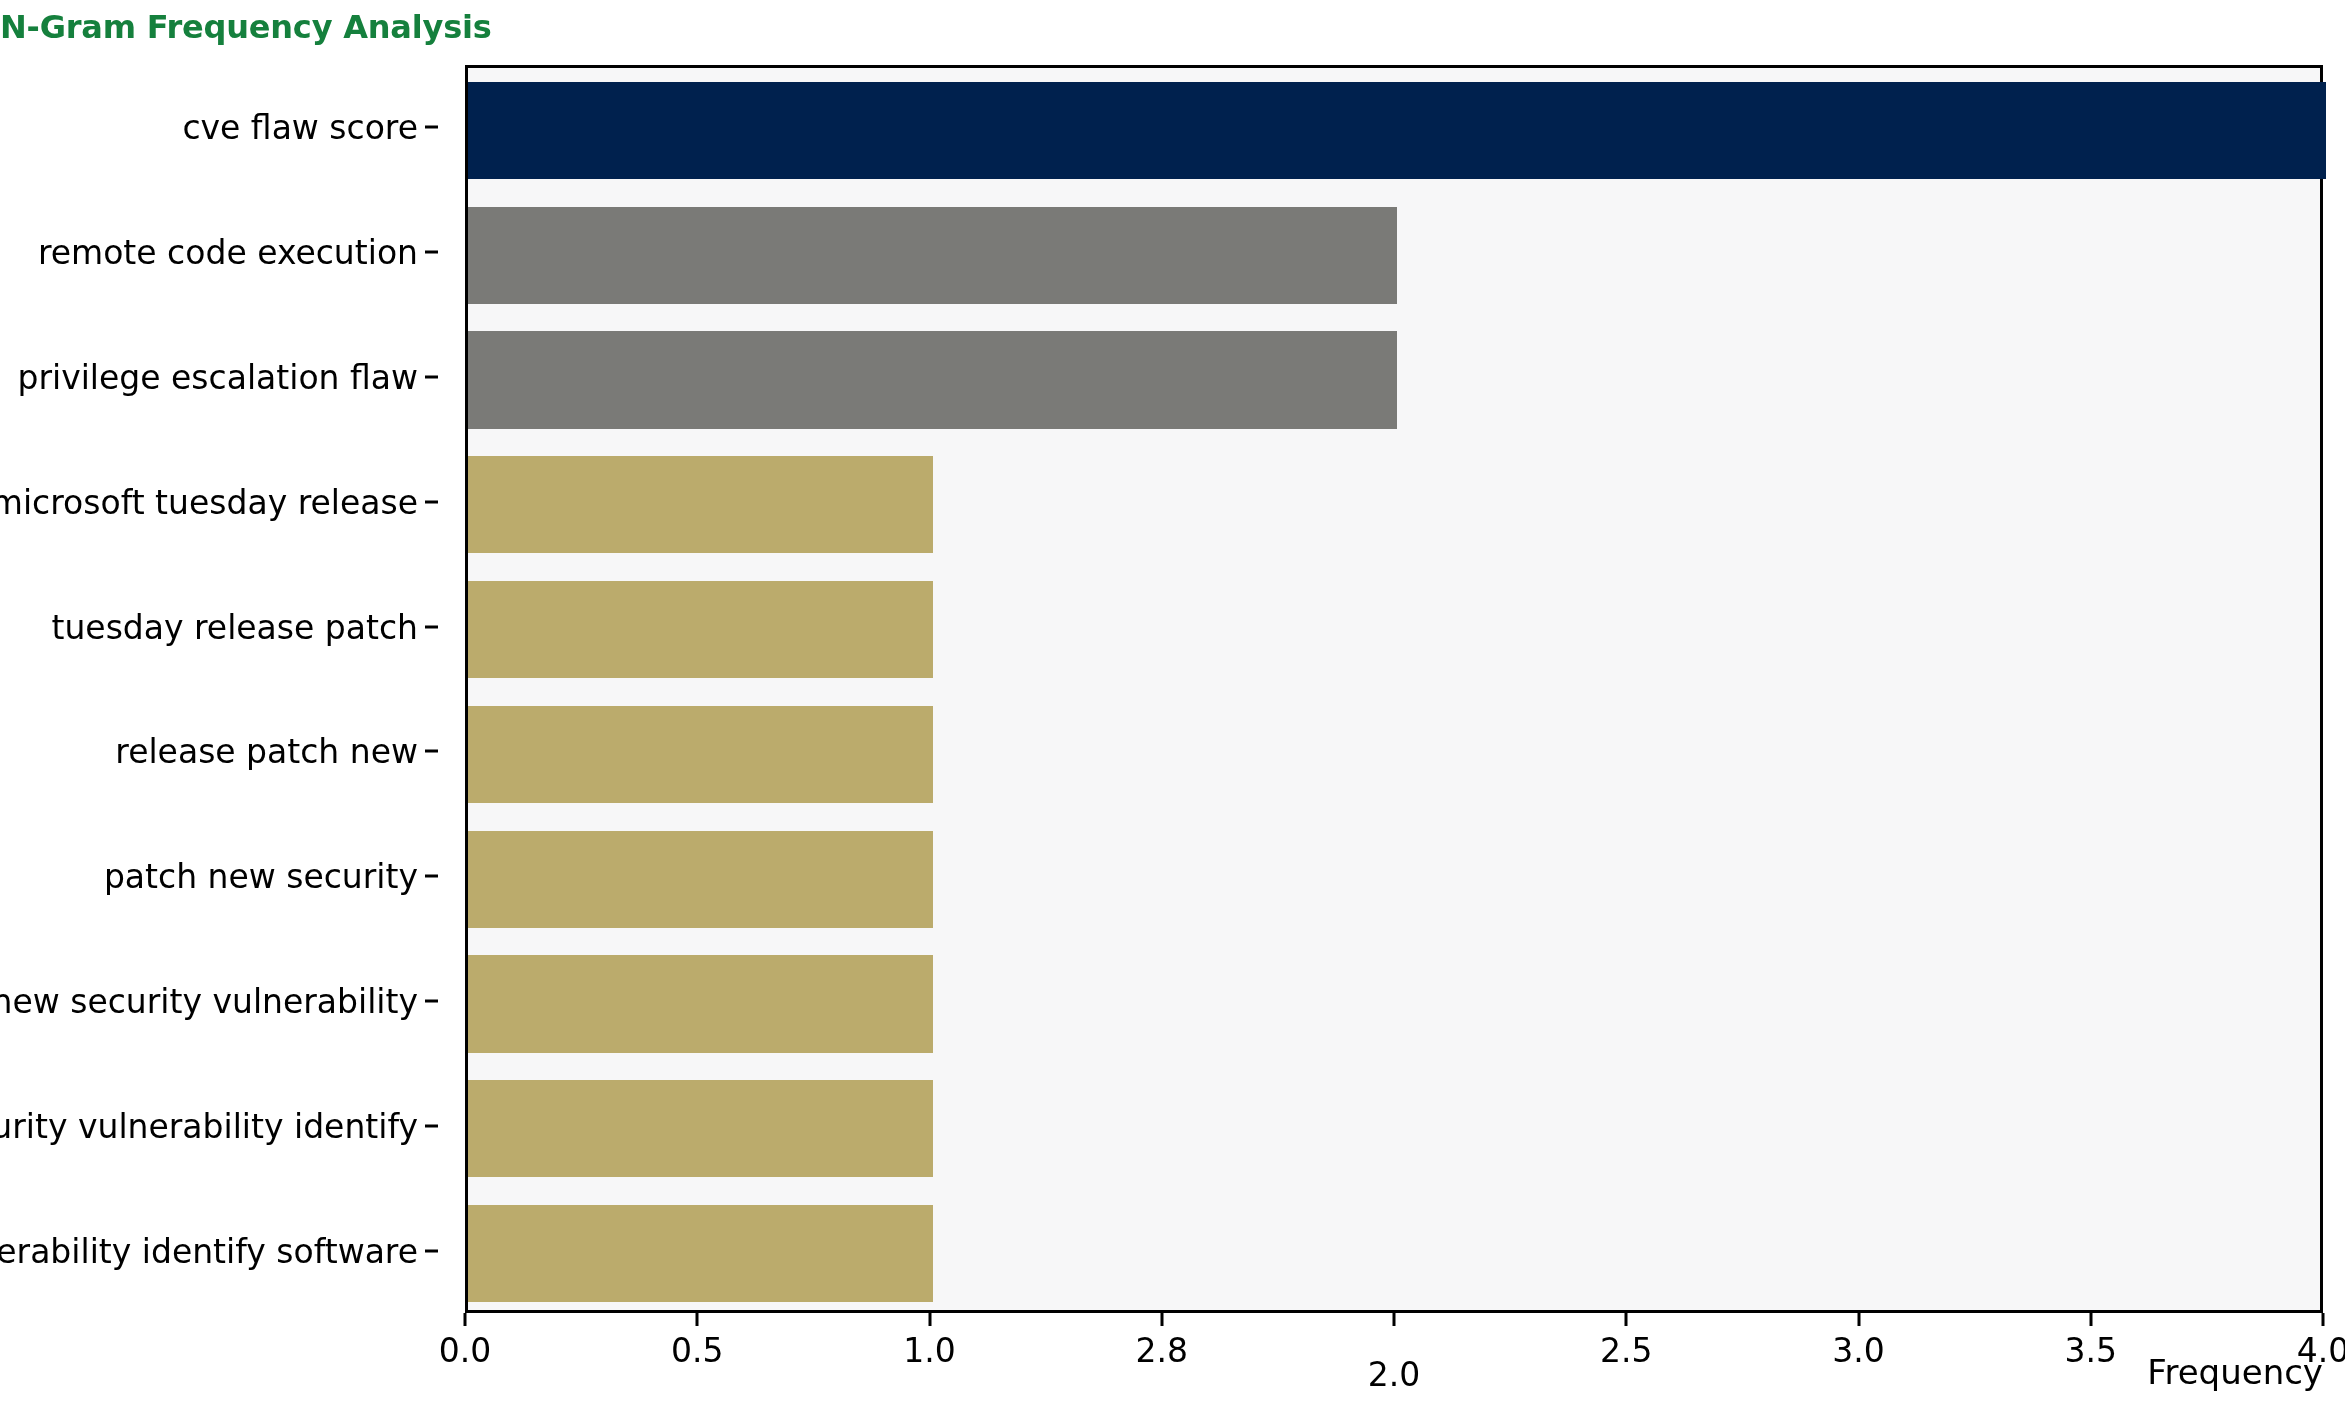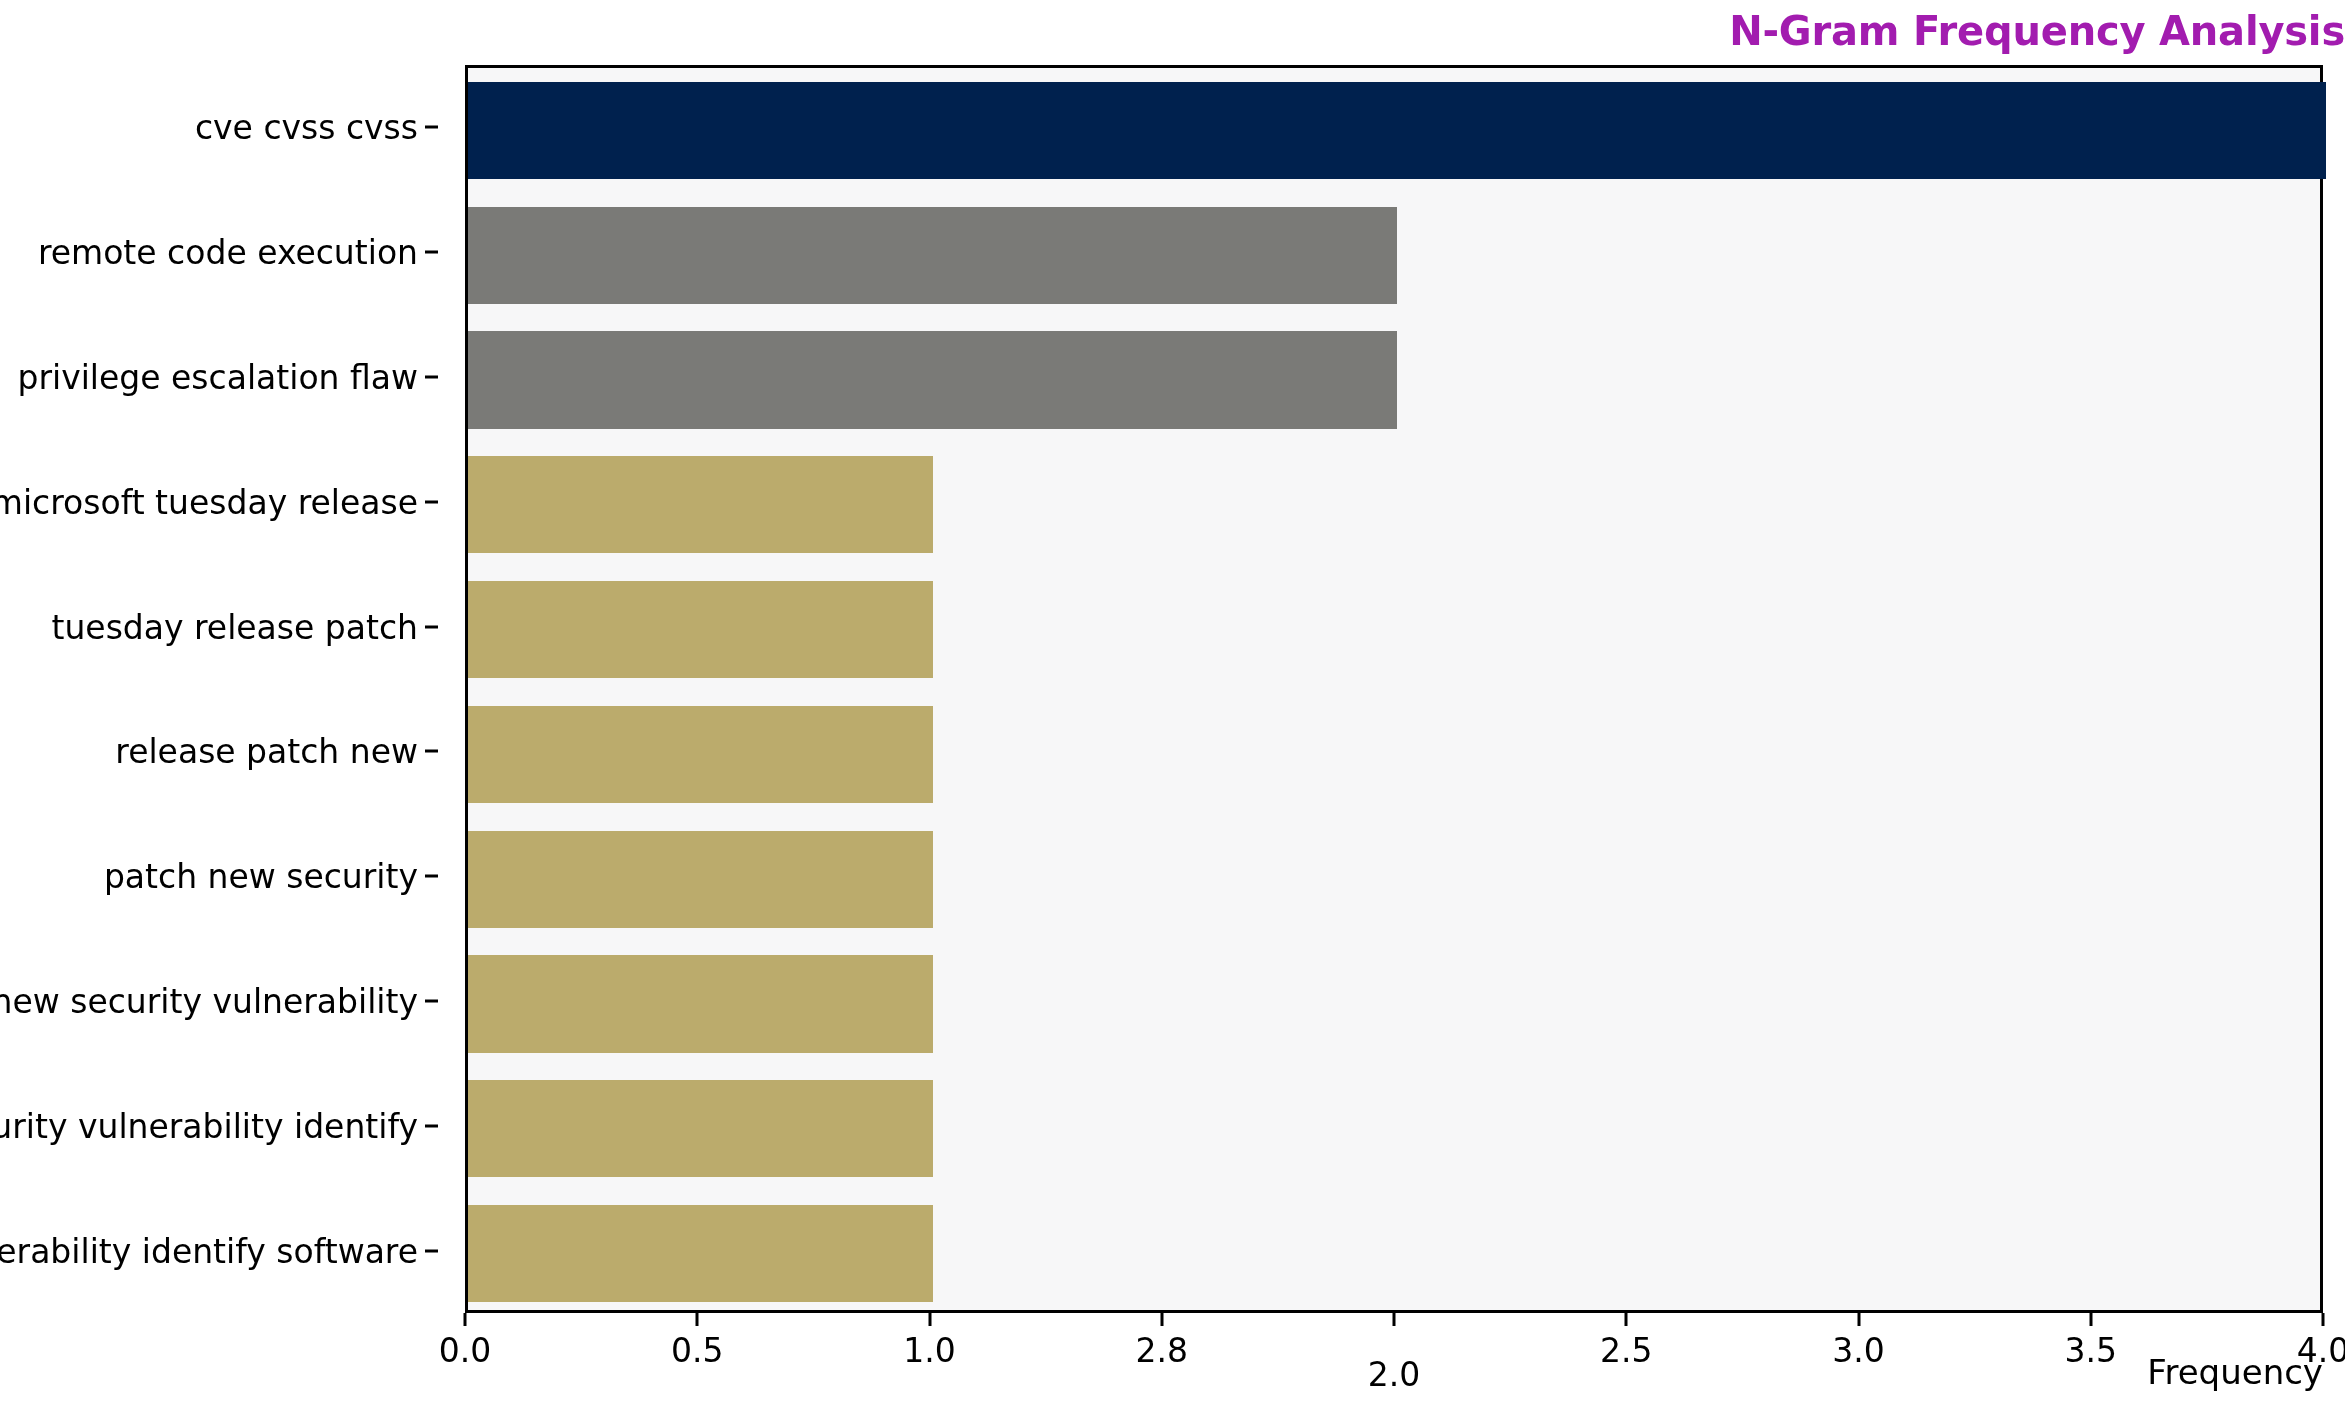--- a/index.html
+++ b/index.html
@@ -20,24 +20,24 @@
     height: 1414px;
     background: #ffffff;
   }
 
   
   #chart-title {
     position: absolute;
     left: 0;
     top: 8px;
     width: 2345px;
-    text-align: right;
-    font-size: 40px;
+    text-align: left;
+    font-size: 32px;
     font-weight: bold;
-    color: #a21caf;
+    color: #15803d;
     letter-spacing: -0.2px;
     font-family: "DejaVu Sans", sans-serif;
   }
 
   
   
   #plot-area {
     position: absolute;
     left: 465px;
     top: 65px;
@@ -168,21 +168,21 @@
         <div class="bar-row" style="top: 1012.13px; height: 97.344px;">
           <div class="bar" style="width: 464.5px; background: rgb(187, 171, 108);"></div>
         </div>
         <div class="bar-row" style="top: 1136.93px; height: 97.344px;">
           <div class="bar" style="width: 464.5px; background: rgb(187, 171, 108);"></div>
         </div>
       </div>
   </div>
 
   <div id="y-labels">
-      <div class="y-label" style="top: 62.4px; right: 22px;">cve cvss cvss</div>
+      <div class="y-label" style="top: 62.4px; right: 22px;">cve flaw score</div>
       <div class="y-tick" style="top: 62.4px; right: 2px;"></div>
       <div class="y-label" style="top: 187.2px; right: 22px;">remote code execution</div>
       <div class="y-tick" style="top: 187.2px; right: 2px;"></div>
       <div class="y-label" style="top: 312px; right: 22px;">privilege escalation flaw</div>
       <div class="y-tick" style="top: 312px; right: 2px;"></div>
       <div class="y-label" style="top: 436.8px; right: 22px;">microsoft tuesday release</div>
       <div class="y-tick" style="top: 436.8px; right: 2px;"></div>
       <div class="y-label" style="top: 561.6px; right: 22px;">tuesday release patch</div>
       <div class="y-tick" style="top: 561.6px; right: 2px;"></div>
       <div class="y-label" style="top: 686.4px; right: 22px;">release patch new</div>

